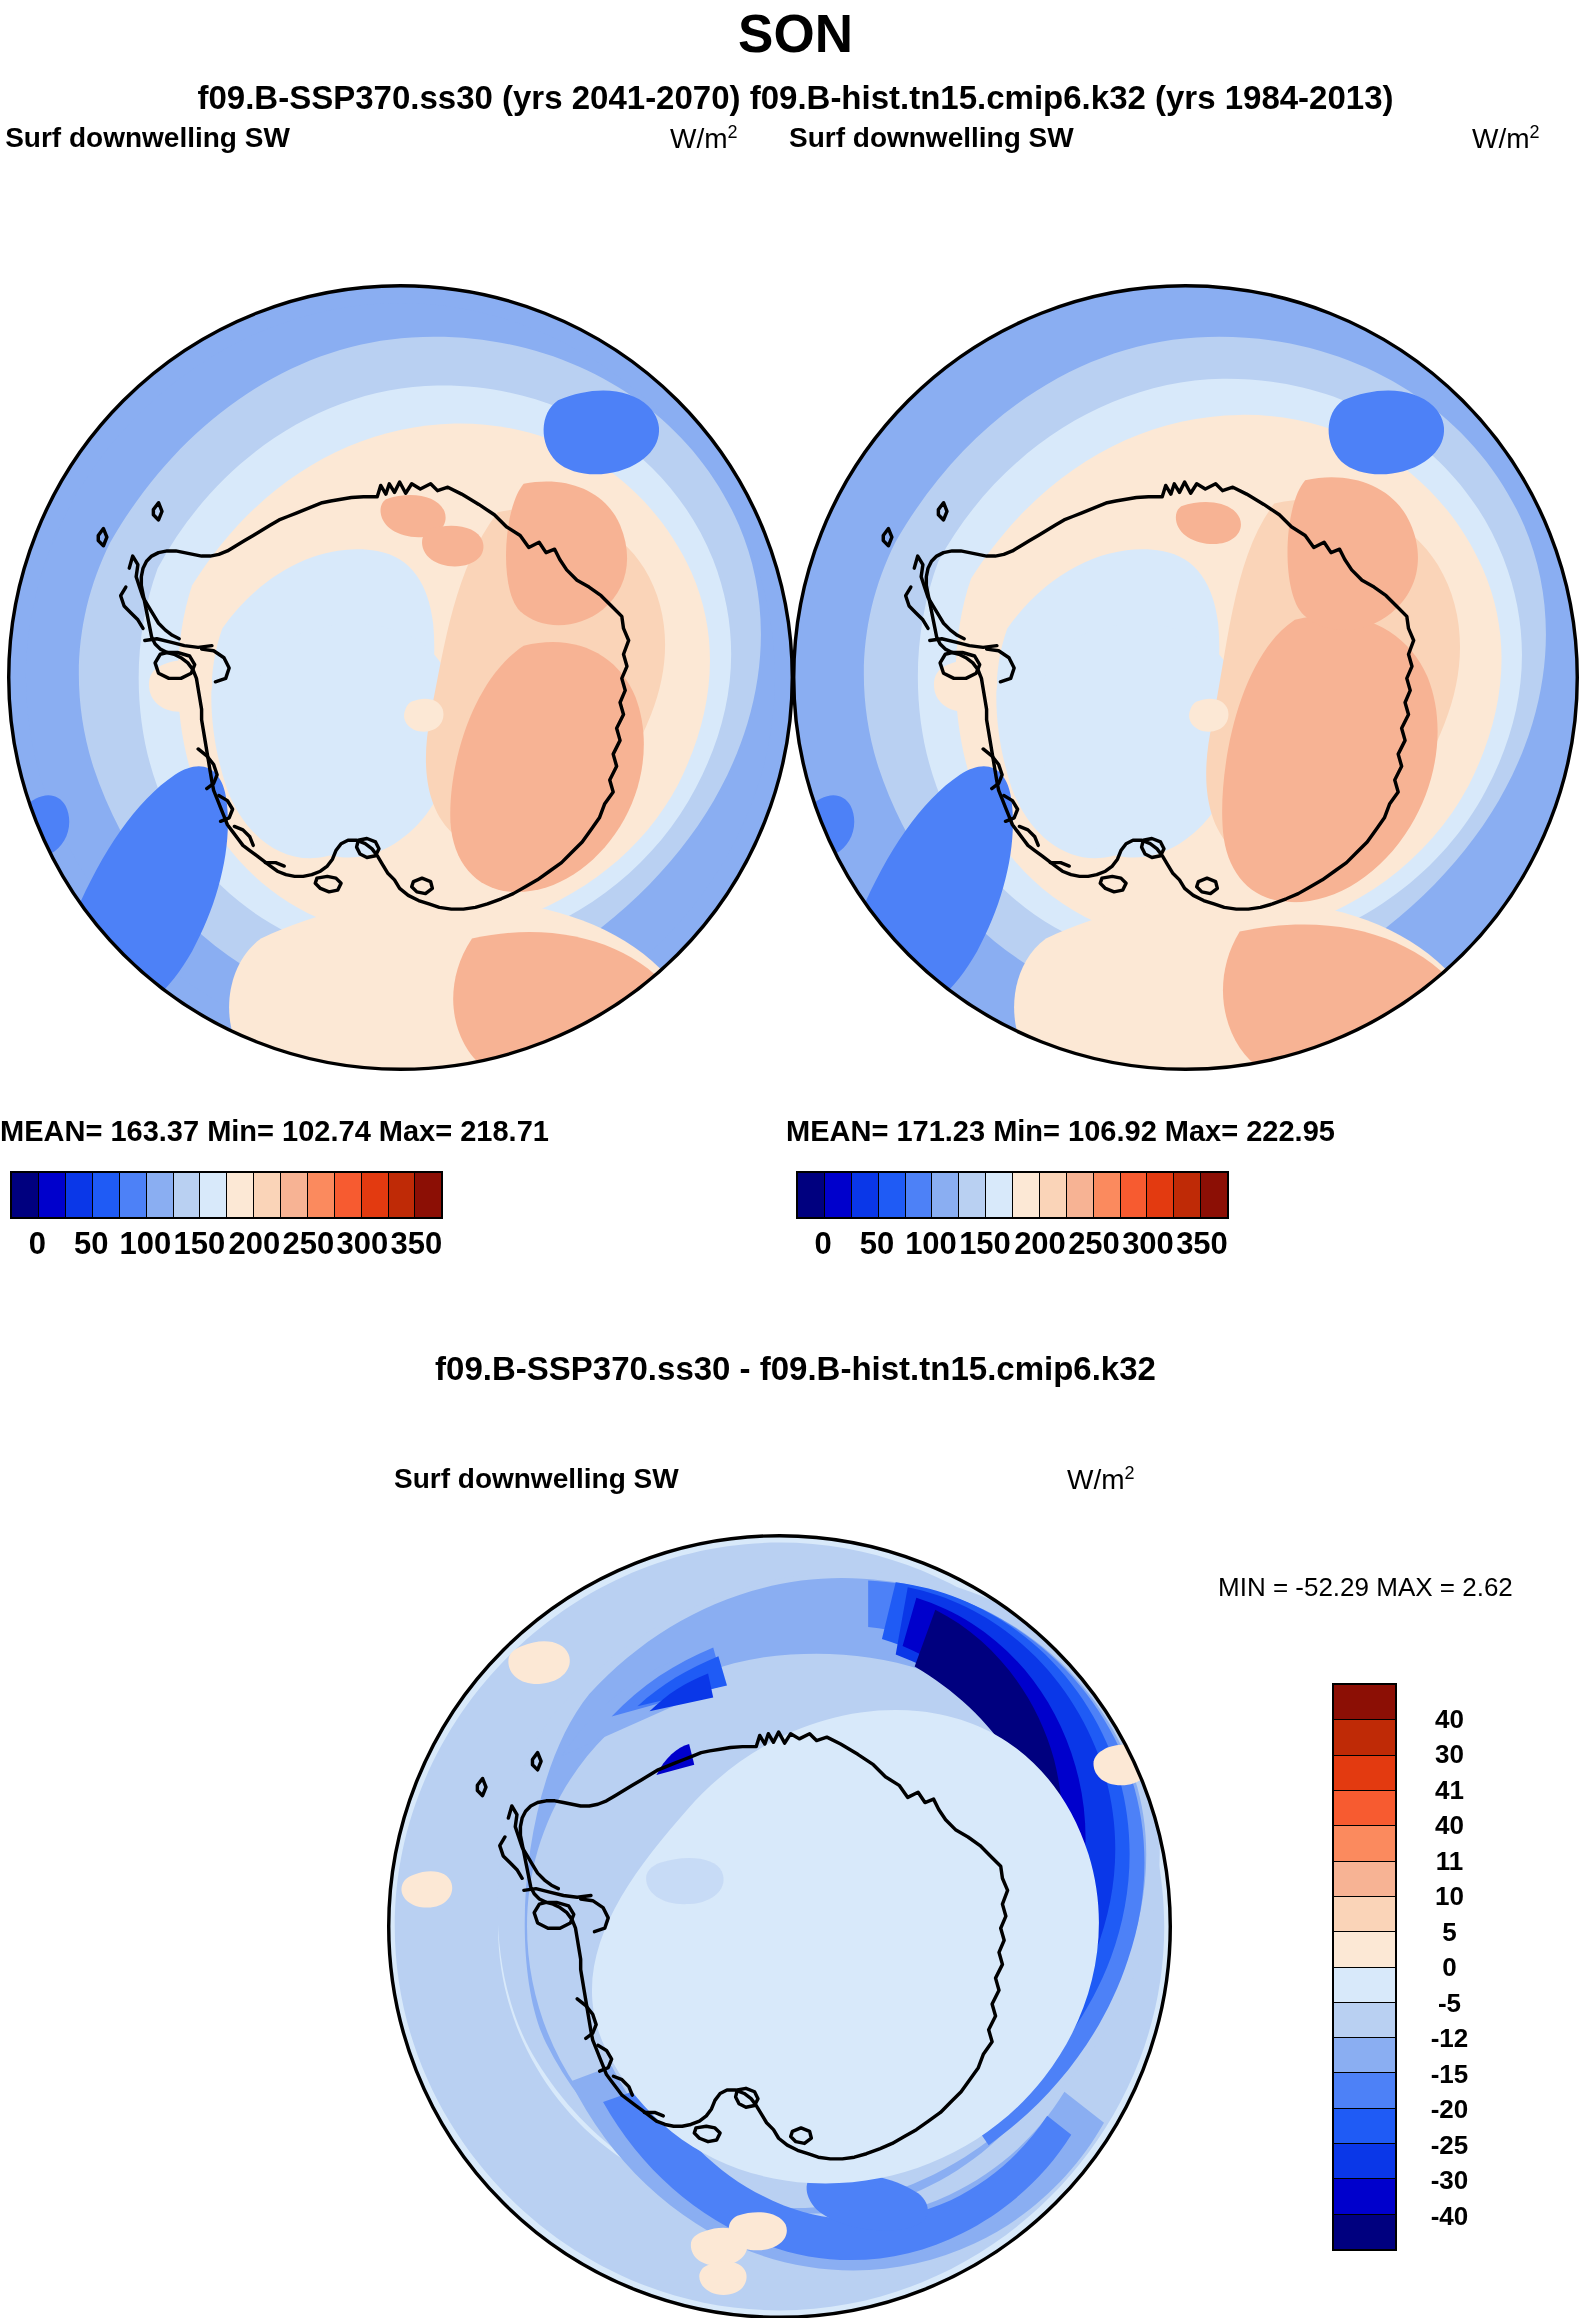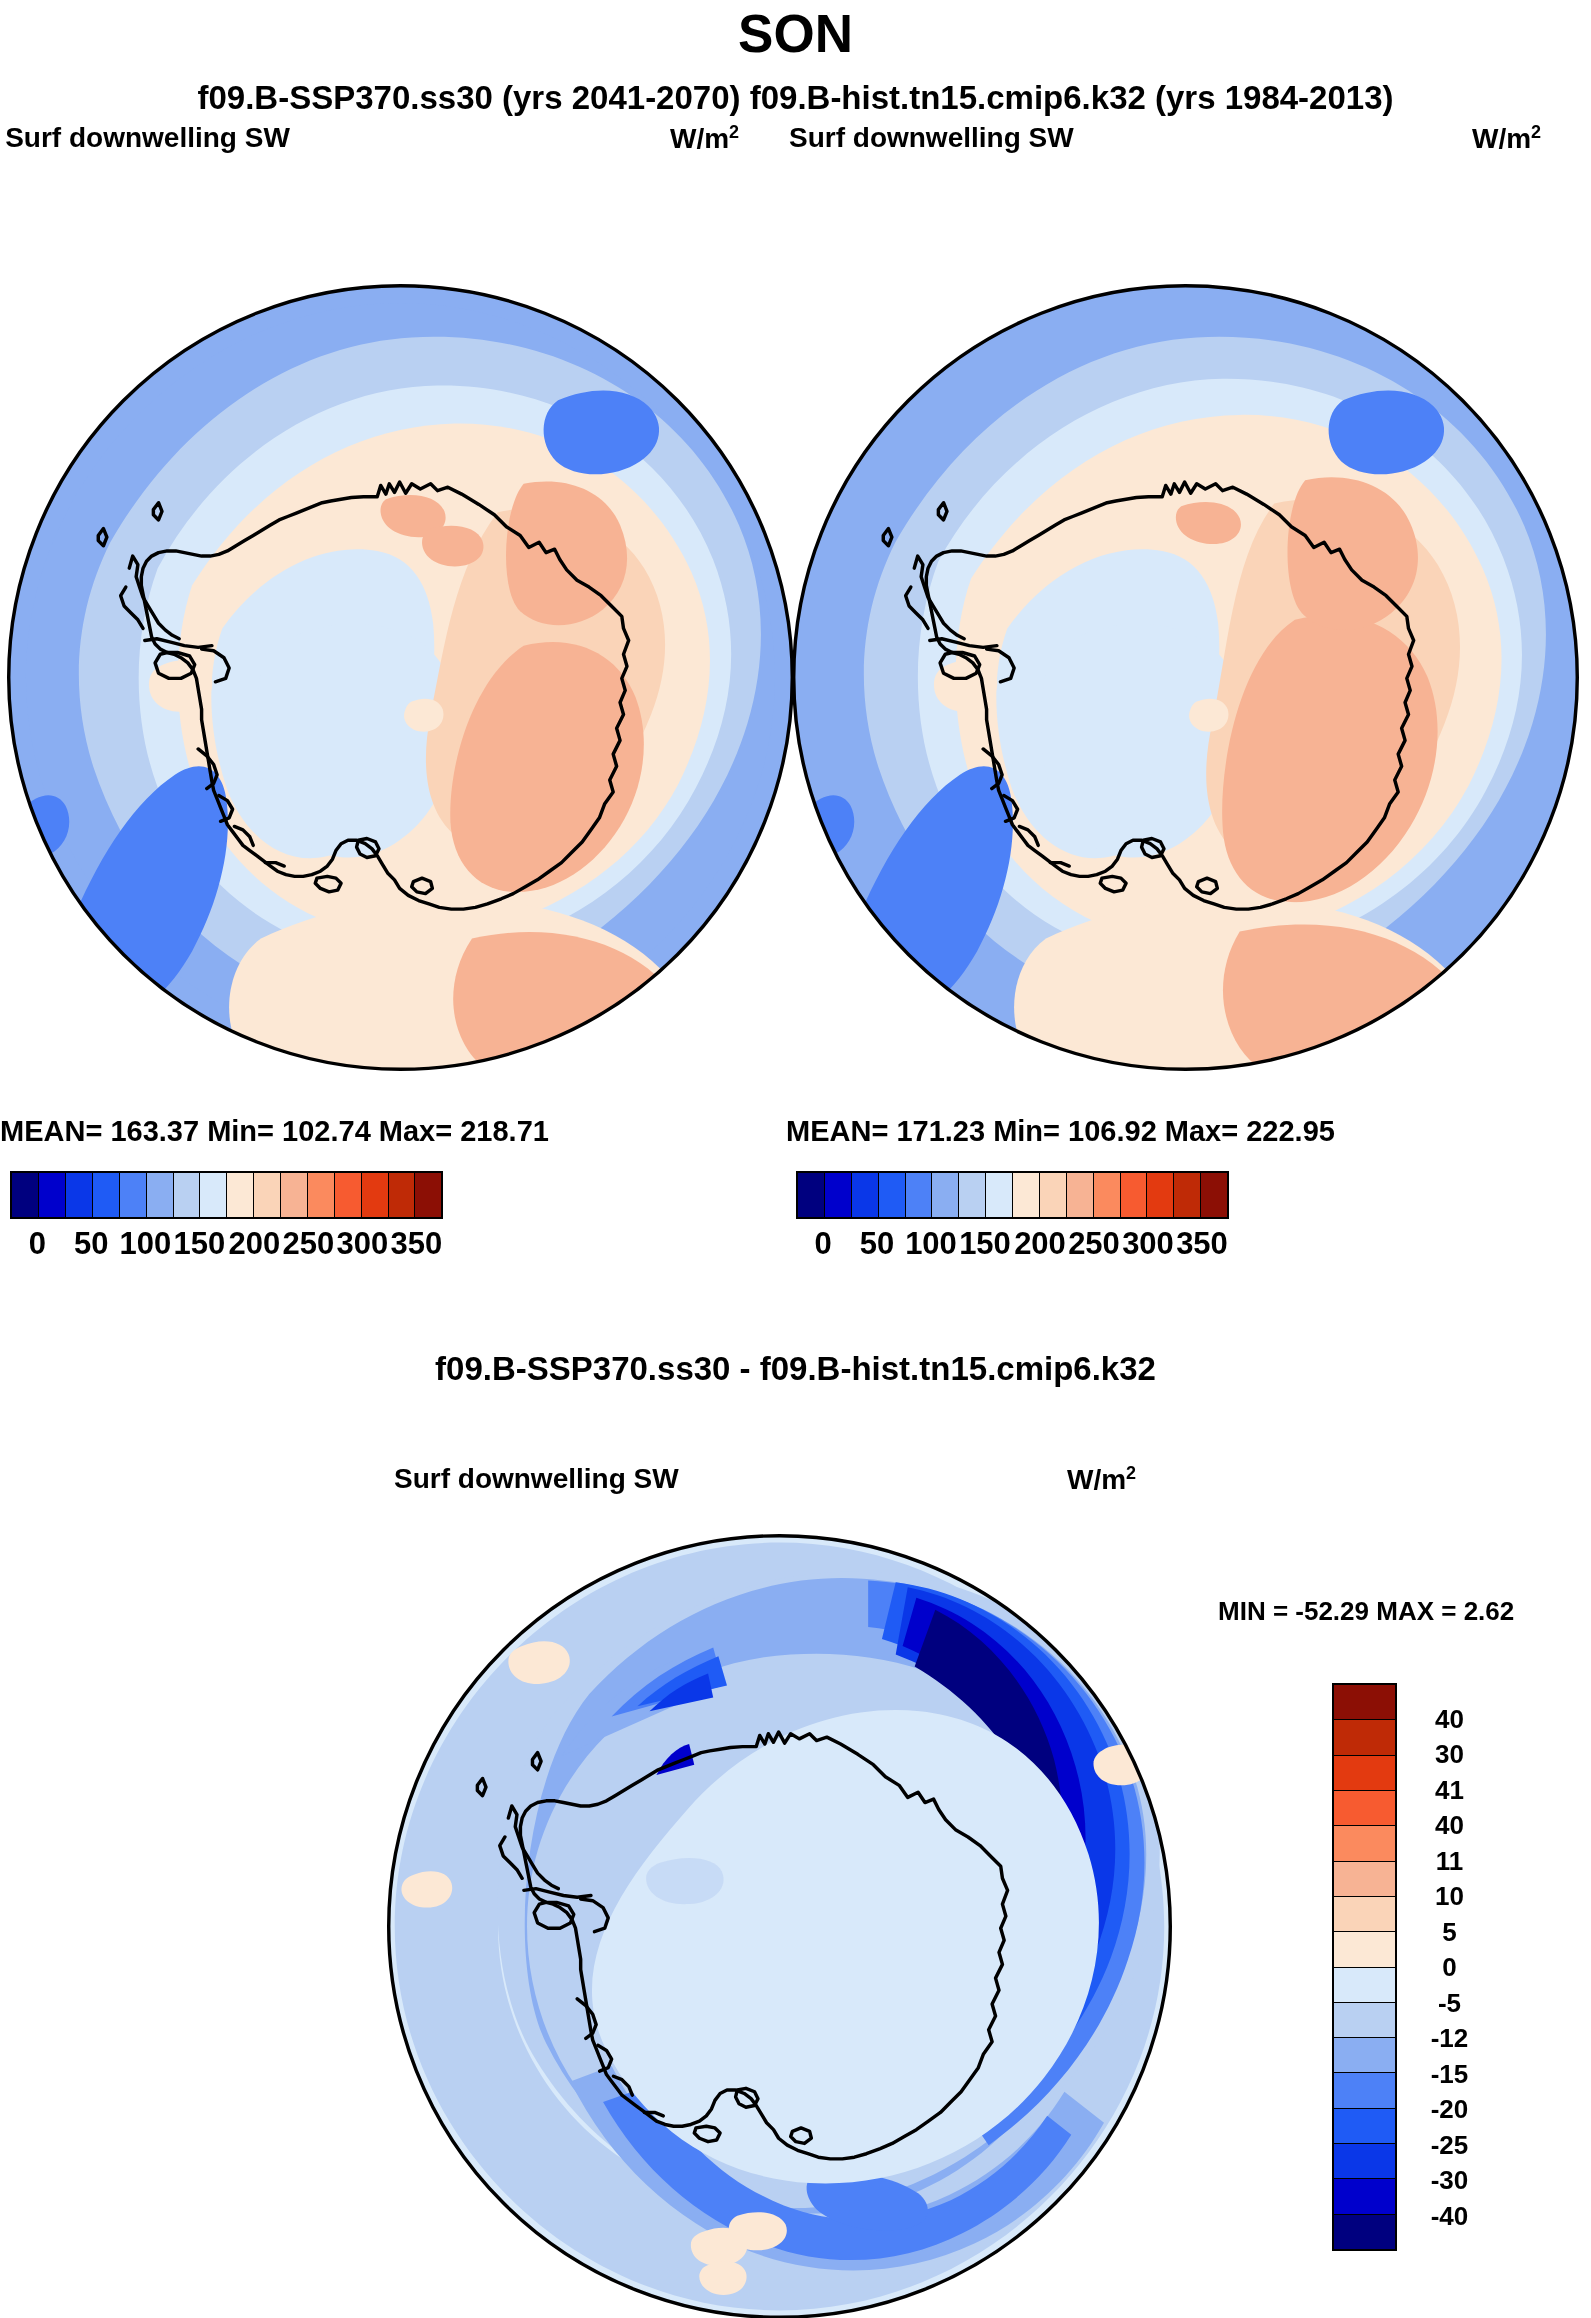--- a/index.html
+++ b/index.html
@@ -35,21 +35,21 @@
     font-weight: bold;
   }
 
   .panel-var-label {
     font-size: 28px;
     font-weight: bold;
     white-space: nowrap;
   }
   .panel-unit-label {
     font-size: 28px;
-    font-weight: bold;
+    font-weight: normal;
     white-space: nowrap;
   }
   .panel-unit-label sup {
     font-size: 18px;
     vertical-align: super;
   }
 
   .stats-line {
     font-size: 29px;
     font-weight: bold;
@@ -61,23 +61,22 @@
     top: 1350px;
     left: 0;
     width: 1591px;
     text-align: center;
     font-size: 33px;
     font-weight: bold;
   }
 
   .minmax-line {
     font-size: 26px;
-    font-weight: bold;
+    font-weight: normal;
     white-space: nowrap;
-    margin-top: 24px;
   }
 
   .cb-h-wrap { }
   .cb-h {
     display: flex;
     border: 2.6px solid #000;
     box-sizing: border-box;
     height: 48px;
   }
   .cb-h .cell {

